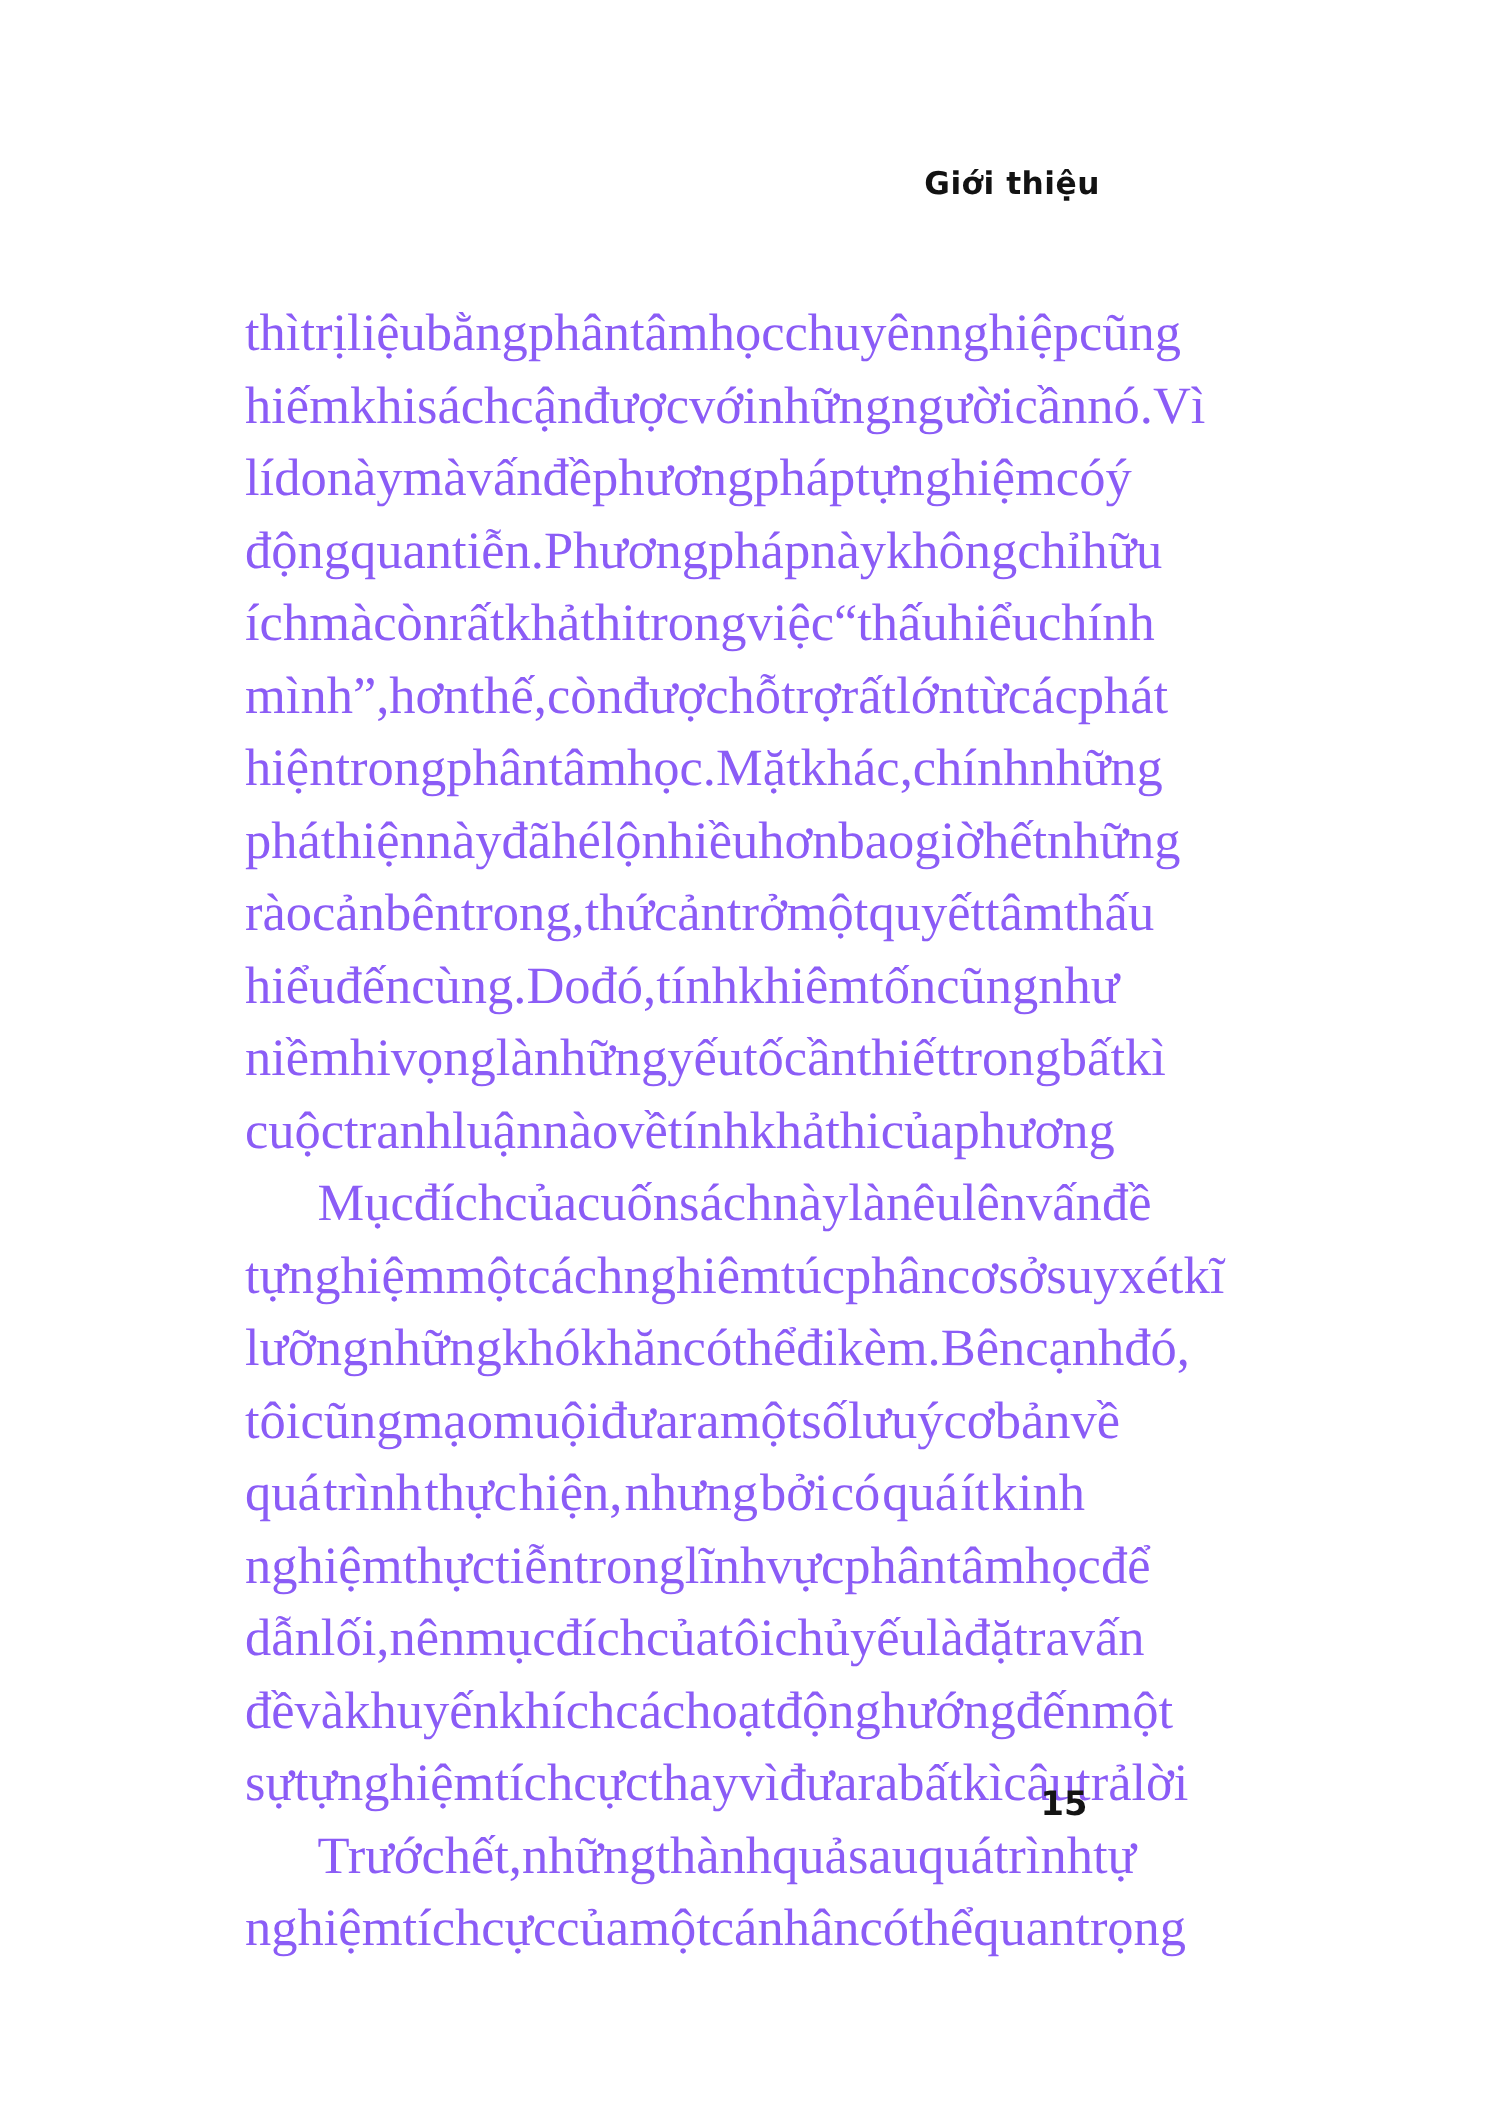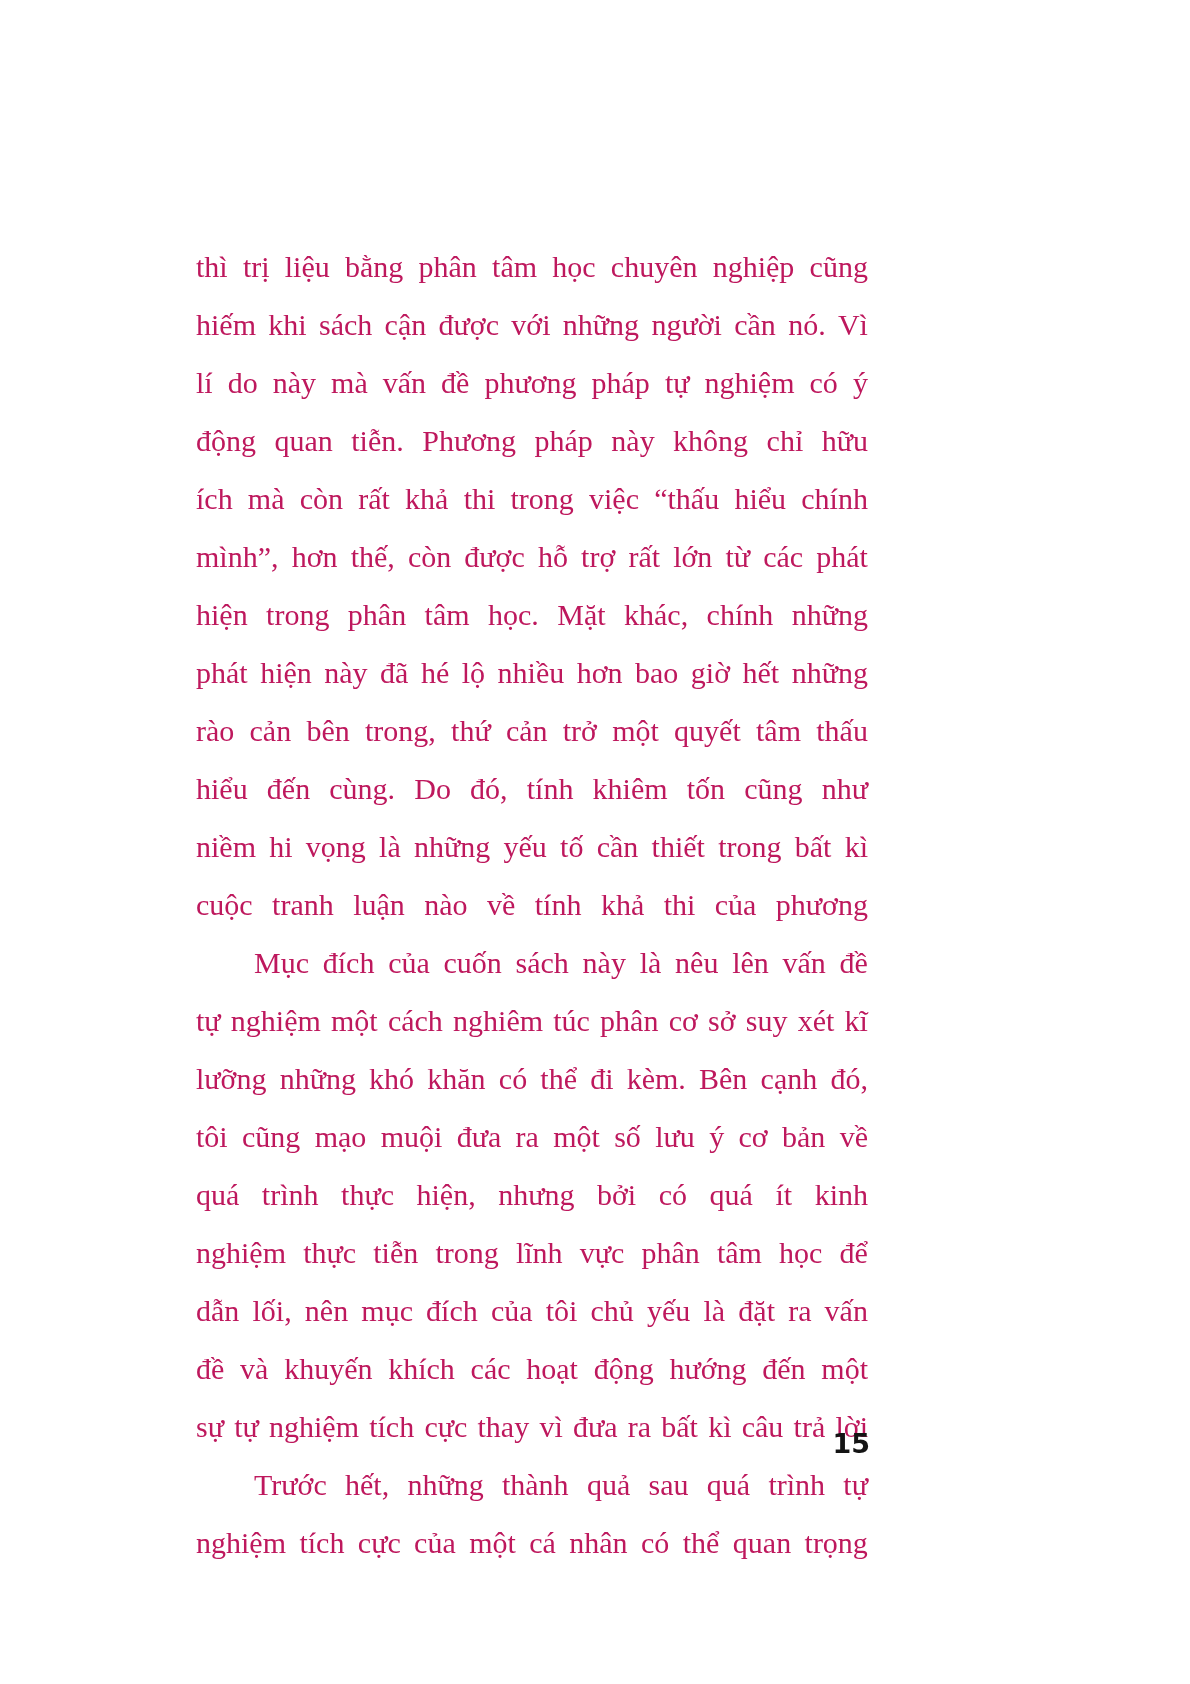--- a/index.html
+++ b/index.html
@@ -37,23 +37,23 @@
     top: 238px;
     left: 196px;
     width: 672px;
   }
 
   
   .line {
     display: flex;
     justify-content: space-between;
     white-space: nowrap;
-    font-size: 30px;
+    font-size: 42px;
     line-height: 58px;
-    color: #be185d;
+    color: #8b5cf6;
   }
   .line.last {
     display: block;
     white-space: nowrap;
   }
   .line.indent {
     padding-left: 58px;
   }
   .line > span {
     display: inline-block;
@@ -79,20 +79,21 @@
     width: 1190px;
     height: 10px;
     background: #ffffff;
   }
 </style>
 </head>
 <body>
 
 <div class="page">
 
+  <div class="running-head">Giới thiệu</div>
 
   <div class="text-block" id="body-text">
       <div class="paragraph">
         <div class="line">
           <span>thì</span>
           <span>trị</span>
           <span>liệu</span>
           <span>bằng</span>
           <span>phân</span>
           <span>tâm</span>

